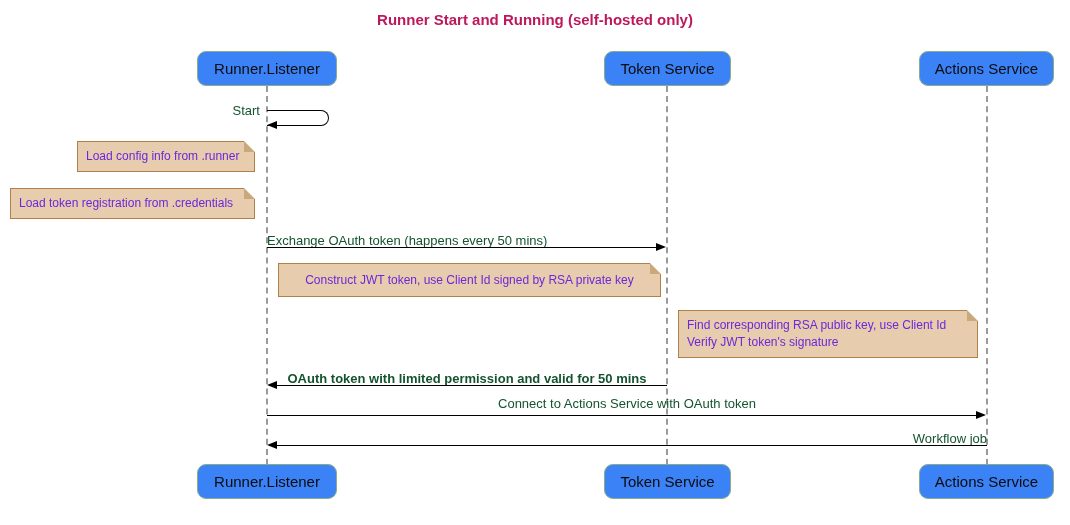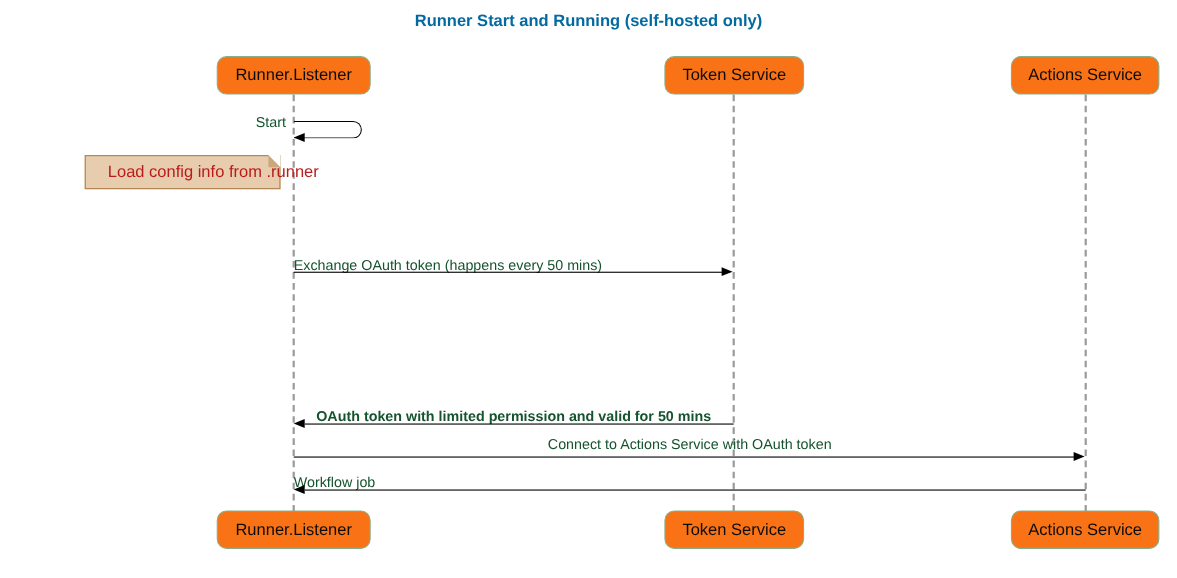--- a/index.html
+++ b/index.html
@@ -1,44 +1,44 @@
 <!DOCTYPE html>
 <html><head>
 <meta charset="utf-8">
 <style>
   html,body{margin:0;padding:0;background:#ffffff;}
   body{font-family:"Liberation Sans", sans-serif;color:#111;}
   #canvas{position:relative;width:1070px;height:525px;background:#ffffff;overflow:hidden;}
 
   .title{position:absolute;left:0;top:11px;width:1070px;text-align:center;
-         font-weight:bold;font-size:15px;color:#0369a1;}
+         font-weight:bold;font-size:15px;color:#be185d;}
 
   .lifeline{position:absolute;top:86px;height:379px;width:0;
             border-left:2px dashed #9a9a9a;}
 
   .participant{position:absolute;height:35px;box-sizing:border-box;
-               background:#f97316;border:1.5px solid #88AE88;border-radius:9px;
+               background:#3b82f6;border:1.5px solid #88AE88;border-radius:9px;
                display:flex;align-items:center;justify-content:center;
                font-size:15px;color:#0c0c0c;white-space:nowrap;}
 
   .msg-label{position:absolute;font-size:13px;color:#14532d;white-space:nowrap;}
   .msg-line{position:absolute;height:0;border-top:1.3px solid #000;}
   .arrow-left{position:absolute;width:0;height:0;
               border-top:4.5px solid transparent;border-bottom:4.5px solid transparent;
               border-right:10px solid #000;}
   .arrow-right{position:absolute;width:0;height:0;
                border-top:4.5px solid transparent;border-bottom:4.5px solid transparent;
                border-left:10px solid #000;}
   .self-loop{position:absolute;box-sizing:border-box;
              border:1.3px solid #000;border-left:none;border-radius:0 9px 9px 0;}
 
   .note{position:absolute;box-sizing:border-box;background:#E8CCAE;
-        border:1px solid #AF8049;font-size:15px;color:#b91c1c;
+        border:1px solid #AF8049;font-size:12px;color:#6d28d9;
         display:flex;flex-direction:column;justify-content:center;
-        padding:2px 20px;white-space:nowrap;}
+        padding:2px 8px;white-space:nowrap;}
   .note::before{content:'';position:absolute;top:-1px;right:-1px;
         border-style:solid;border-width:0 11px 11px 0;
         border-color:#ffffff #ffffff #C9A97B #C9A97B;}
   .note .nline{line-height:17px;}
   .center{text-align:center;justify-content:center;align-items:center;}
 </style>
 </head>
 <body>
 
 <div id="canvas">
@@ -72,40 +72,50 @@
   <div>
     <div class="msg-label" style="left:160px;top:103px;width:100px;text-align:right;">Start</div>
     <div class="self-loop" style="left:267px;top:110px;width:62px;height:16px;"></div>
     <div class="arrow-left" style="left:267px;top:121px;"></div>
   </div>
 
   <div class="note" style="left:77px;top:141px;width:178px;height:31px;">
     <div class="nline">Load config info from .runner</div>
   </div>
 
+  <div class="note" style="left:10px;top:188px;width:245px;height:31px;">
+    <div class="nline">Load token registration from .credentials</div>
+  </div>
 
   <div>
     <div class="msg-label center" style="left:267px;top:233px;width:400px;text-align:left;">Exchange OAuth token (happens every 50 mins)</div>
     <div class="msg-line" style="left:267px;top:247px;width:392px;"></div>
     <div class="arrow-right" style="left:656px;top:243px;"></div>
   </div>
 
+  <div class="note center" style="left:278px;top:263px;width:383px;height:34px;">
+    <div class="nline">Construct JWT token, use Client Id signed by RSA private key</div>
+  </div>
 
+  <div class="note" style="left:678px;top:310px;width:300px;height:48px;">
+    <div class="nline">Find corresponding RSA public key, use Client Id</div>
+    <div class="nline">Verify JWT token's signature</div>
+  </div>
 
   <div>
     <div class="msg-label center" style="left:267px;top:371px;width:400px;text-align:center;font-weight:bold;">OAuth token with limited permission and valid for 50 mins</div>
     <div class="msg-line" style="left:277px;top:385px;width:390px;"></div>
     <div class="arrow-left" style="left:267px;top:381px;"></div>
   </div>
 
   <div>
     <div class="msg-label center" style="left:267px;top:396px;width:720px;text-align:center;">Connect to Actions Service with OAuth token</div>
     <div class="msg-line" style="left:267px;top:415px;width:710px;"></div>
     <div class="arrow-right" style="left:976px;top:411px;"></div>
   </div>
 
   <div>
-    <div class="msg-label center" style="left:267px;top:431px;width:720px;text-align:left;">Workflow job</div>
+    <div class="msg-label center" style="left:267px;top:431px;width:720px;text-align:right;">Workflow job</div>
     <div class="msg-line" style="left:277px;top:445px;width:710px;"></div>
     <div class="arrow-left" style="left:267px;top:441px;"></div>
   </div>
 
 </div>
 
 </body></html>

